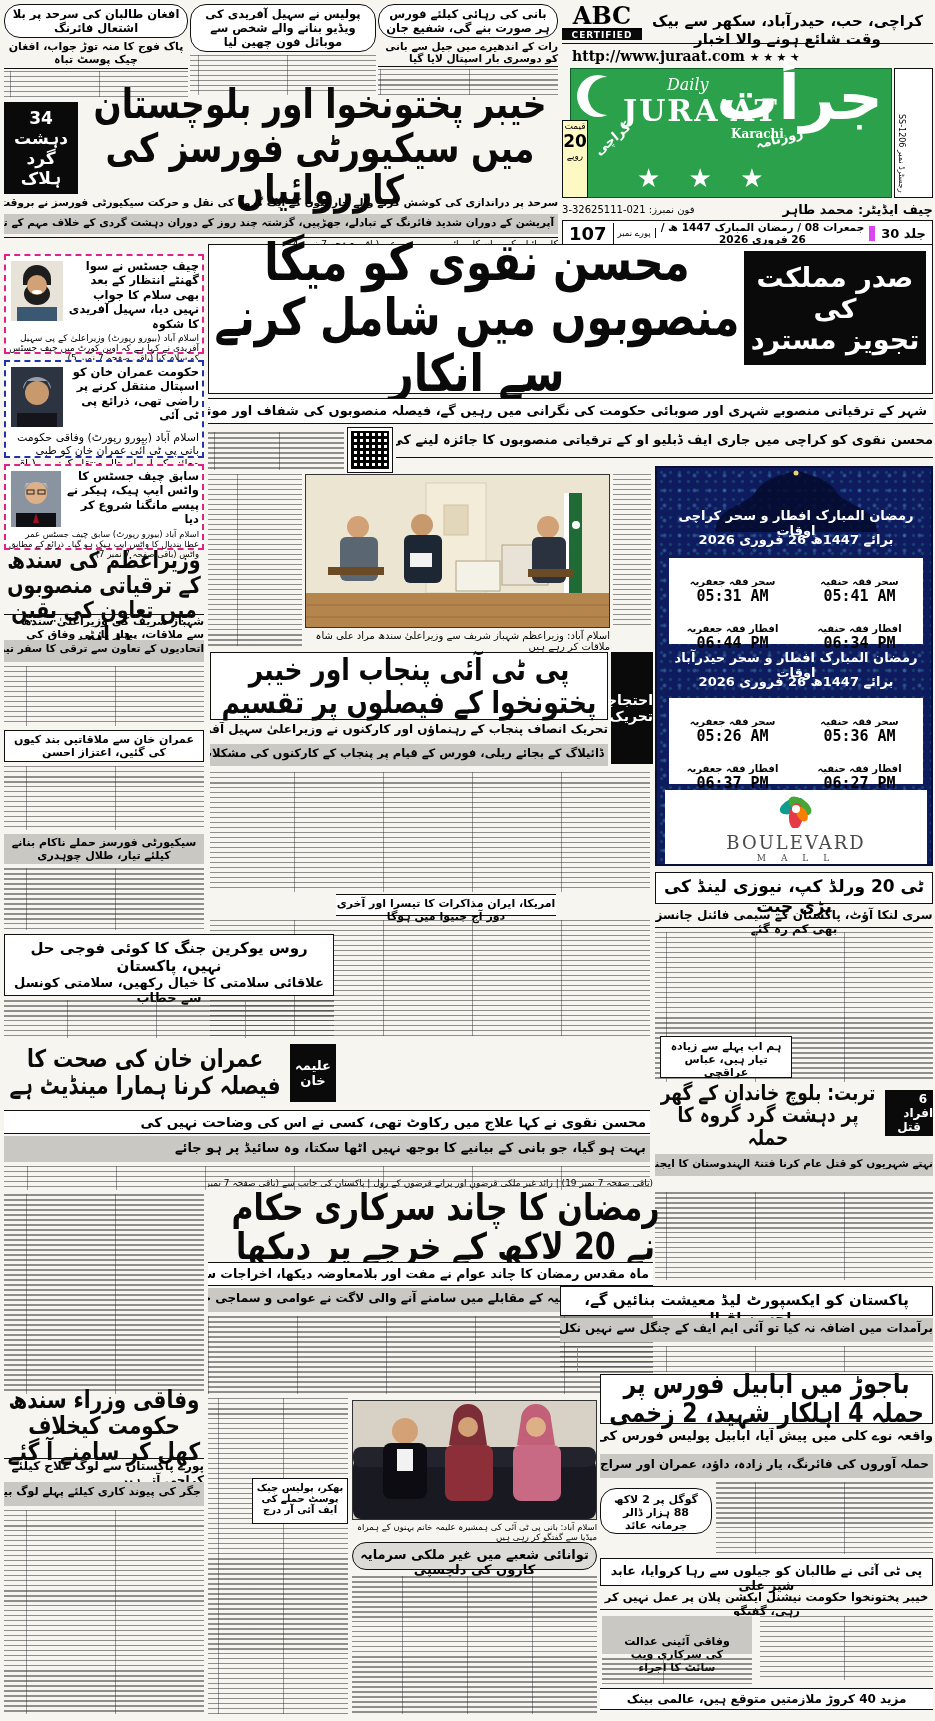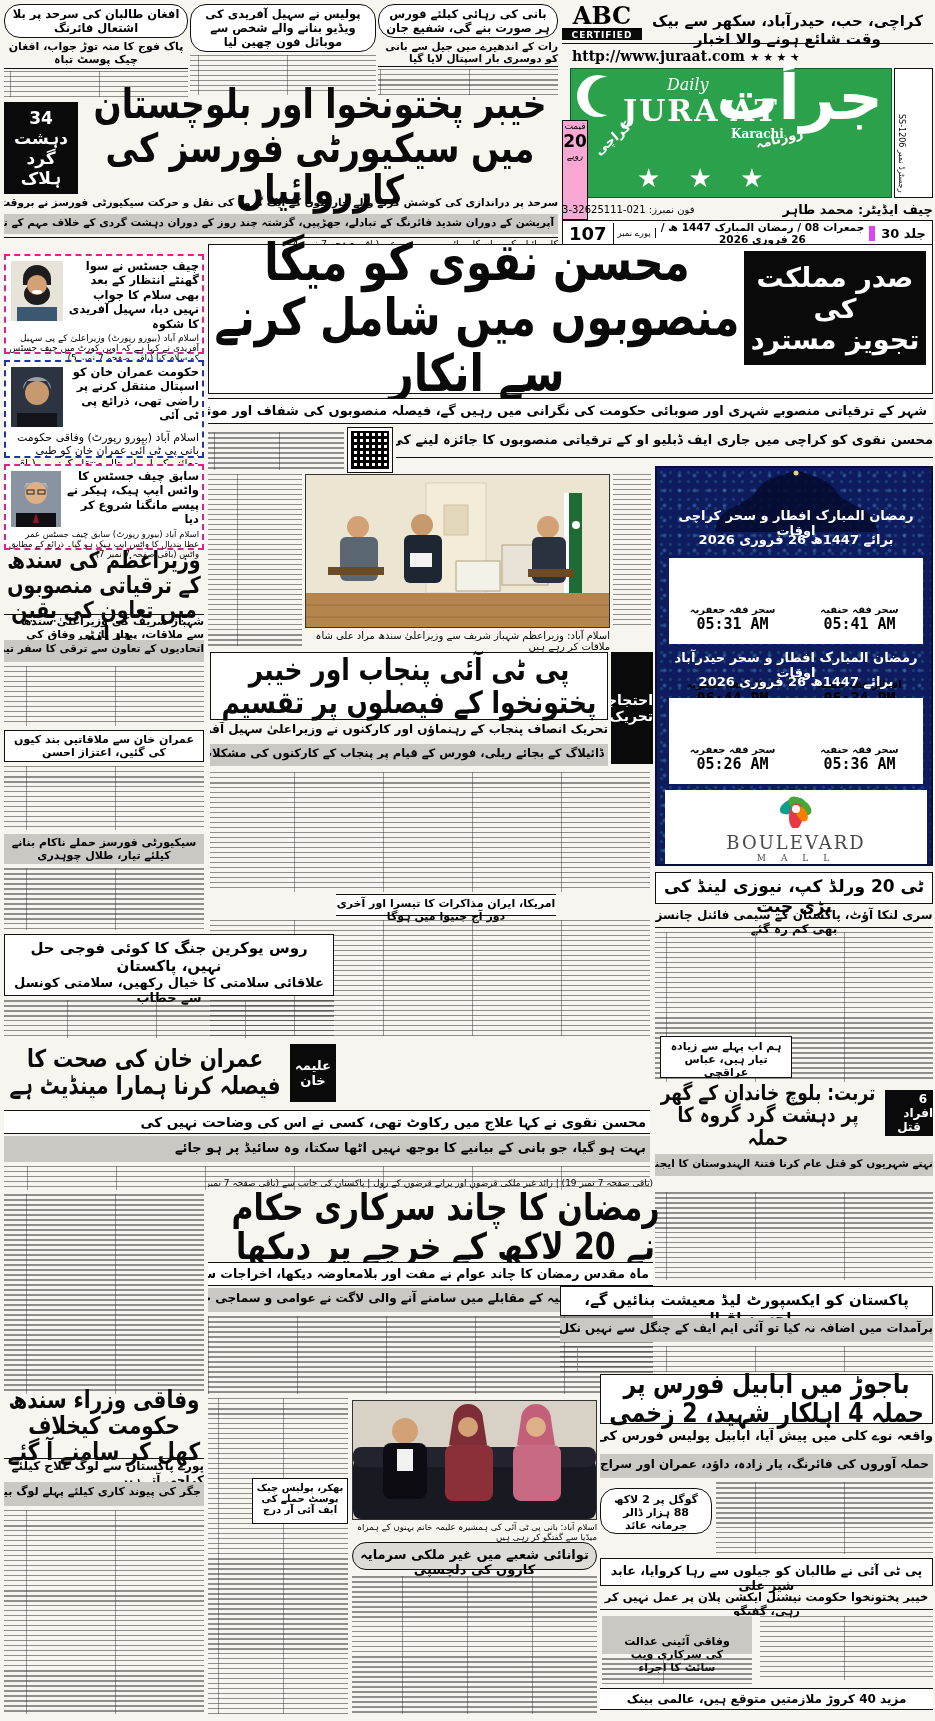--- a/index.html
+++ b/index.html
@@ -24,21 +24,21 @@
       repeating-linear-gradient(to left, rgba(0,0,0,0) 0 64px, #9a9a9a 64px 65px);}
   .navy{background-color:#0e1b5e;
       background-image:radial-gradient(circle, rgba(110,200,255,.30) 1px, rgba(0,0,0,0) 2.6px),
                        radial-gradient(circle, rgba(60,230,180,.18) 1px, rgba(0,0,0,0) 2.2px);
       background-size:15px 15px,9px 9px;}
   .qr{background-image:
       repeating-linear-gradient(0deg,#000 0 3px,rgba(0,0,0,0) 3px 6px),
       repeating-linear-gradient(90deg,#000 0 3px,#fff 3px 6px);
       border:3px solid #fff;outline:1px solid #111;}
   .tgrid{display:grid;grid-template-columns:1fr 1fr;direction:rtl;text-align:center;background:#fff;}
-  .tgrid .lb{font-size:10px;font-weight:bold;padding-top:18px;margin-top:28px;}
+  .tgrid .lb{font-size:10px;font-weight:bold;padding-top:18px;}
   .tgrid .tm{font-size:15px;font-weight:bold;font-family:"DejaVu Sans Mono","DejaVu Sans",sans-serif;direction:ltr;}
   .serif{font-family:"DejaVu Serif",serif;}
   .photo{border:1px solid #333;}
   svg{display:block;}
 </style>
 </head>
 <body>
 
 <div id="page">
 
@@ -68,21 +68,21 @@
     <div class="abs urdu b" style="right:8px;top:-2px;color:#fff;font-size:62px;line-height:1;">جرأت</div>
     <div class="abs urdu b" style="right:88px;top:62px;color:#fff;font-size:13px;transform:rotate(-14deg);">روزنامہ</div>
     <div class="abs urdu b" style="left:20px;top:62px;color:#fff;font-size:13px;transform:rotate(-40deg);">کراچی</div>
     <div class="abs" style="left:66px;bottom:4px;color:#fff;font-size:26px;letter-spacing:10px;">★ ★ ★</div>
   </div>
 
   <div class="abs" style="left:894px;top:68px;width:39px;height:130px;background:#fff;border:1px solid #111;">
     <div class="urdu" style="writing-mode:vertical-rl;font-size:8px;padding:4px 2px;height:120px;">رجسٹرڈ نمبر SS-1206</div>
   </div>
 
-  <div class="abs ctr" style="left:562px;top:120px;width:26px;height:100px;background:#f9a8d4;border:1px solid #111;">
+  <div class="abs ctr" style="left:562px;top:120px;width:26px;height:78px;background:#fef9c3;border:1px solid #111;">
     <div class="urdu" style="font-size:9px;">قیمت</div>
     <div class="b" style="font-size:17px;">20</div>
     <div class="urdu" style="font-size:9px;">روپے</div>
   </div>
 
   <div class="abs urdu" style="left:562px;top:198px;width:371px;height:22px;display:flex;justify-content:space-between;align-items:center;">
     <span class="b" style="font-size:13px;"><span>چیف ایڈیٹر:</span> <span>محمد طاہر</span></span>
     <span style="font-size:10px;"><span>فون نمبرز:</span> <span>021-32625111-3</span></span>
   </div>
 

